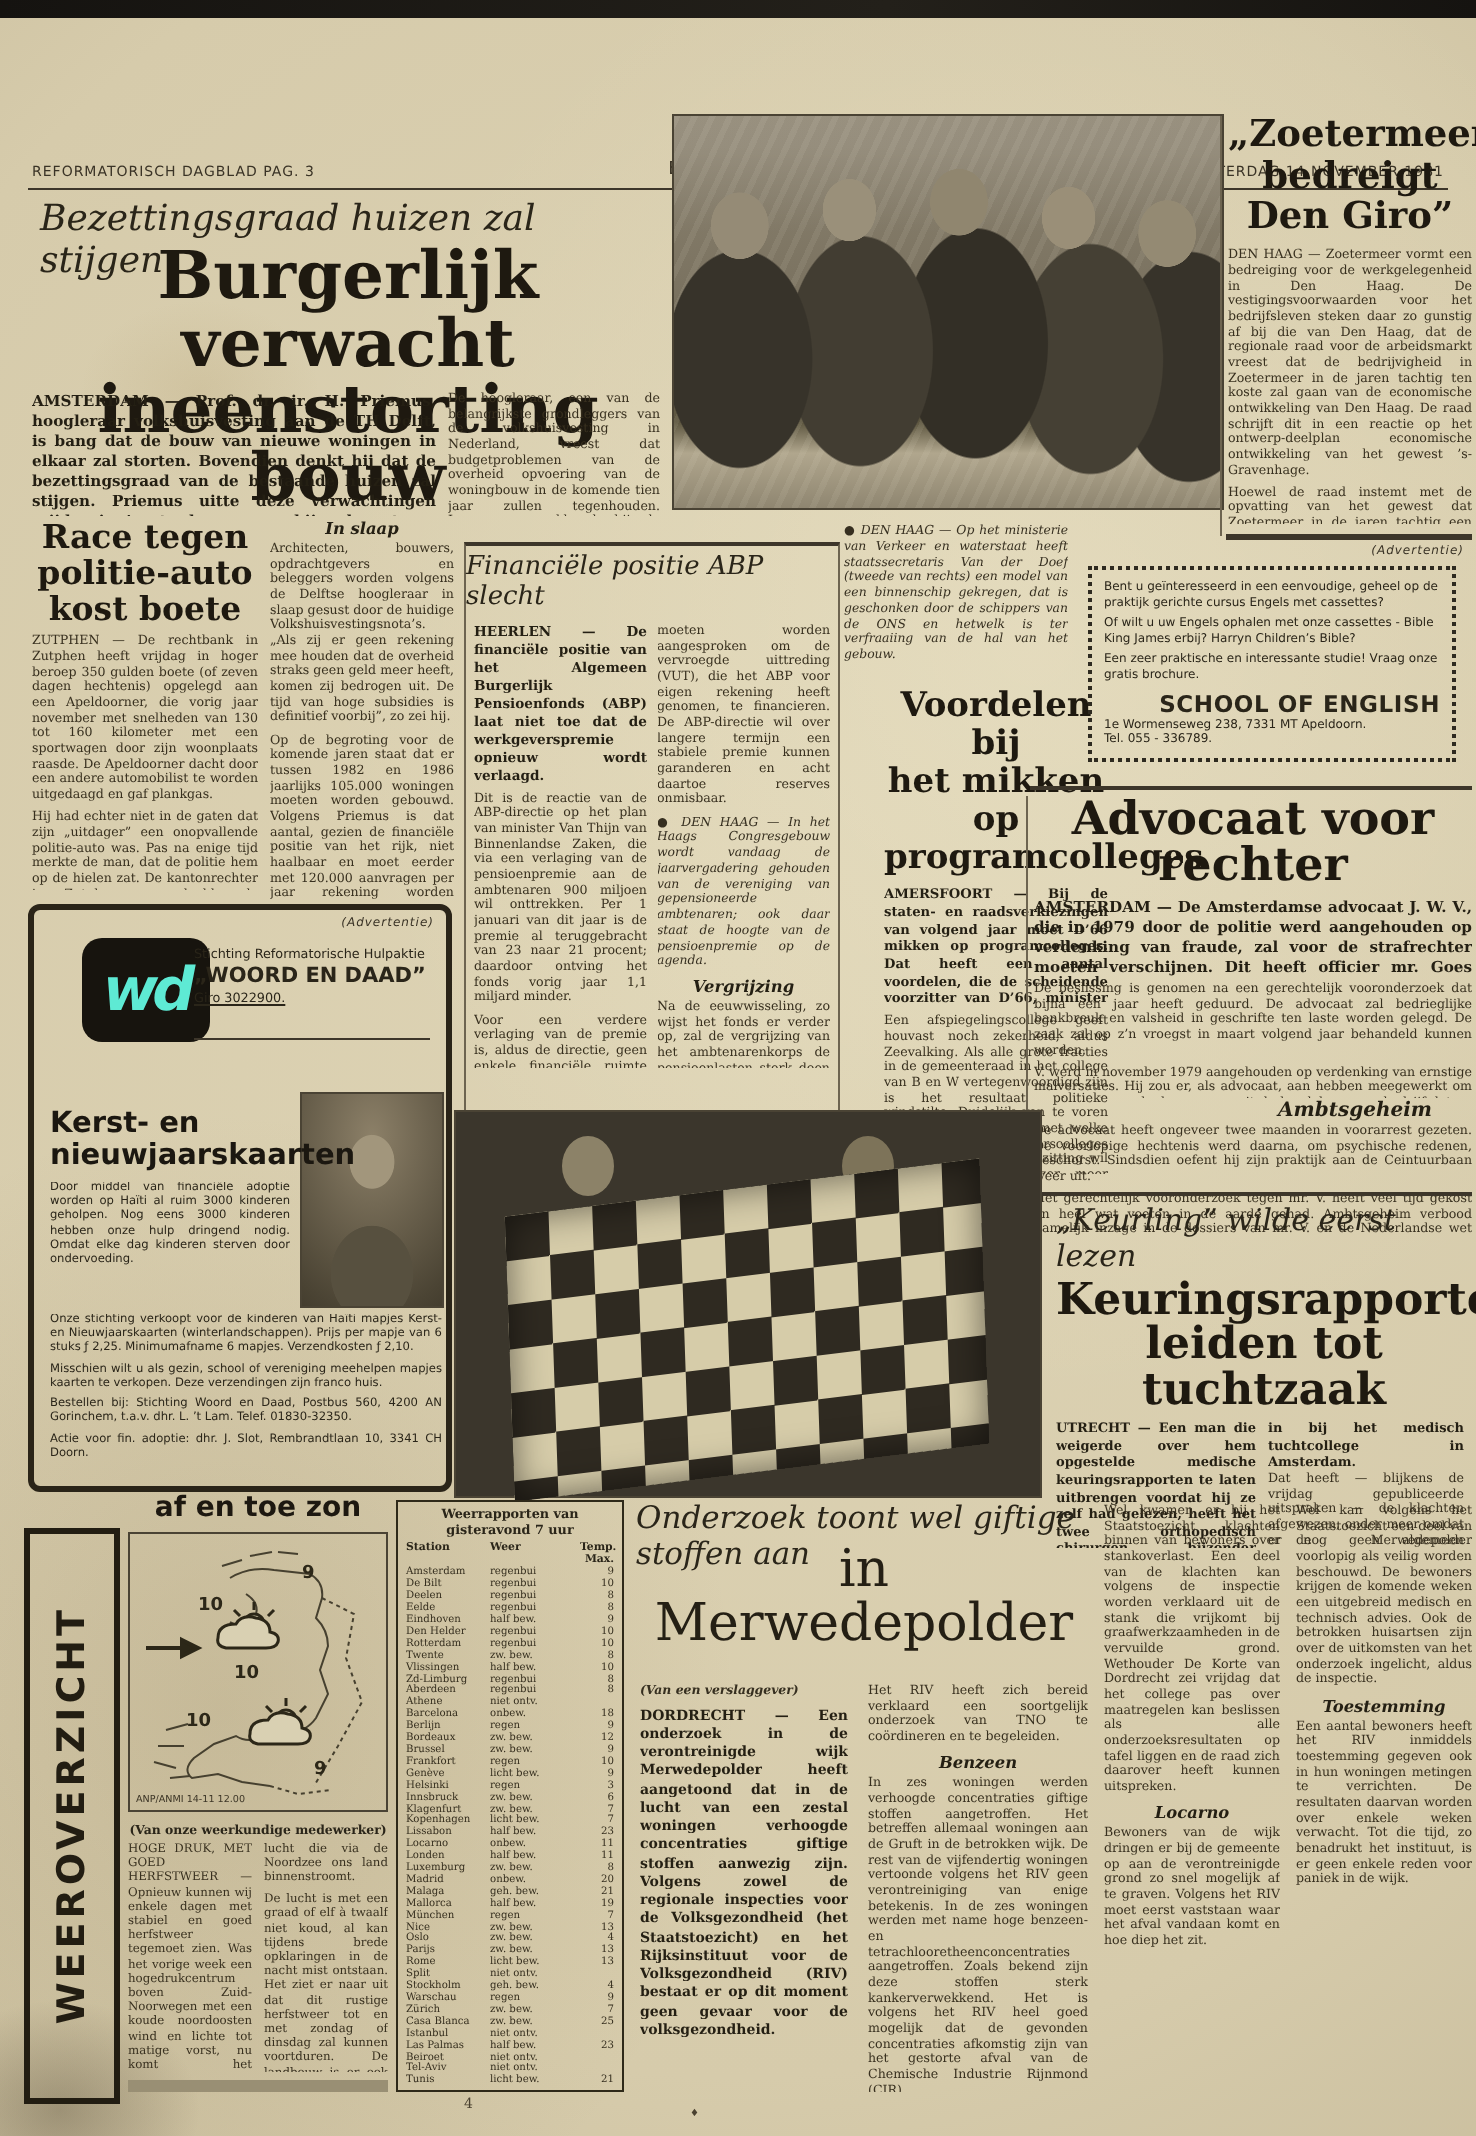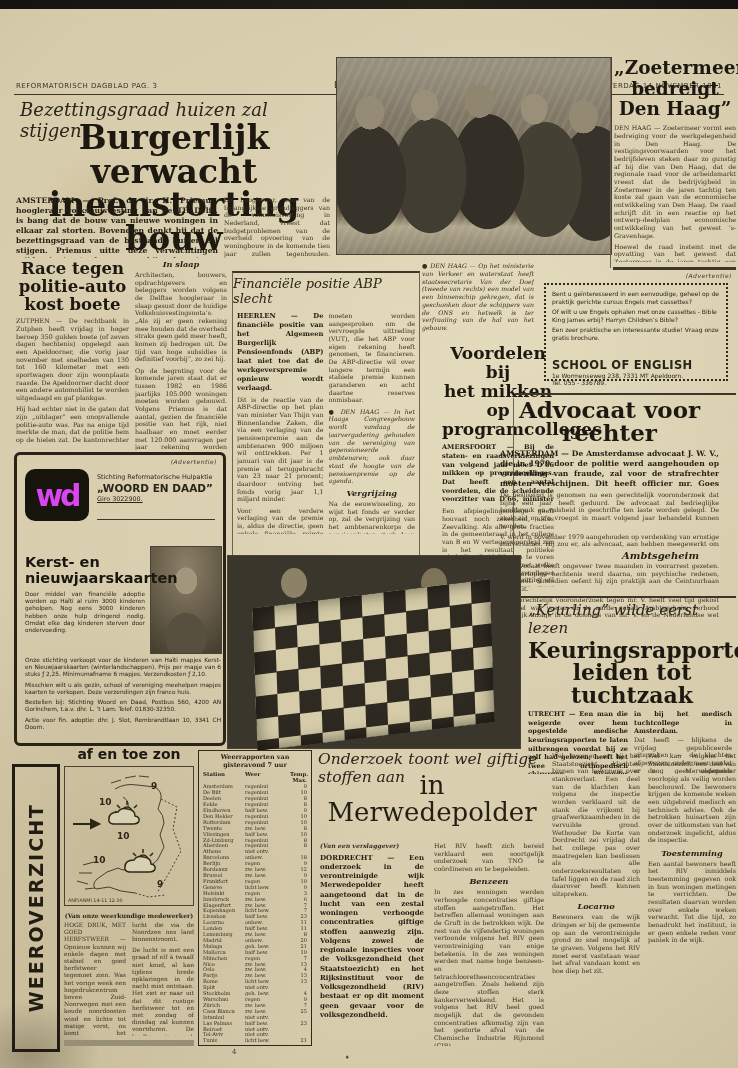--- a/index.html
+++ b/index.html
@@ -43,22 +43,22 @@
       radial-gradient(34px 40px at 50% 85%, #57503f 0 60%, transparent 61%),
       radial-gradient(120% 120% at 50% 20%, #8c8068 0%, #4b4434 70%, #332d21 100%);
       outline:1px solid #4a4334;}
   .quilt{background:#3b362c;outline:1px solid #4a4334;}
   .quilt .cloth{position:absolute;left:9%;top:20%;width:82%;height:74%;
       background:repeating-conic-gradient(#d6cca9 0 25%, #2f2a21 0 50%) 0 0/44px 44px;
       transform:rotate(-7deg) skewX(-5deg);box-shadow:0 0 18px rgba(0,0,0,.55) inset;}
   .quilt .head1,.quilt .head2{position:absolute;top:6%;width:26px;height:30px;border-radius:50%;background:#8c8268;}
   .quilt .head1{left:18%}.quilt .head2{left:66%;background:#7d7359;}
   .dotbox{border:2.5px dotted #2e2a20;}
-  .wd-logo{background:#17140e;color:#d946ef;border-radius:10px;display:flex;align-items:center;justify-content:center;
-      font-family:"DejaVu Sans",sans-serif;font-weight:bold;font-size:30px;letter-spacing:-3px;}
+  .wd-logo{background:#17140e;color:#5eead4;border-radius:10px;display:flex;align-items:center;justify-content:center;
+      font-family:"DejaVu Sans",sans-serif;font-weight:bold;font-style:italic;font-size:30px;letter-spacing:-3px;margin-left:16px;}
   .vert{writing-mode:vertical-rl;transform:rotate(180deg);font-family:"DejaVu Sans",sans-serif;font-weight:bold;
       font-size:19px;letter-spacing:2px;color:#221d12;}
   .wrow{display:grid;grid-template-columns:42px 1fr 15px;font-size:5.1px;line-height:1.16;color:#352e1e;}
   .wrow span:nth-child(3){text-align:right;}
   .thead{font-weight:bold;font-size:6.4px;text-align:center;line-height:1.2;}
   .tcols{display:grid;grid-template-columns:42px 1fr 17px;font-size:5.4px;font-weight:bold;margin:2px 0 1px;}
   .mark{font-size:7px;color:#4a4130;}
   .stain{position:absolute;border-radius:50%;pointer-events:none;}
 </style>
 </head>
@@ -143,43 +143,43 @@
     <div class="body-t clip" style="height:80px;margin-top:2px;">Een afspiegelingscollege geeft houvast noch zekerheid, aldus Zeevalking. Als alle grote fracties in de gemeenteraad in het college van B en W vertegenwoordigd zijn is het resultaat politieke windstilte. Duidelijk van te voren aangeven met wie en met welke partijen men in bestuurscolleges van de lagere overheid zitting wil nemen geeft de kiezer meer invloed, zo meende hij.</div>
   </div>
 
   <div class="vrule" style="left:610px;top:58px;height:210px;"></div>
   <div class="vrule" style="left:513px;top:398px;height:198px;"></div>
 
   <div class="abs" style="left:614px;top:58px;width:122px;height:208px;">
     <div class="hl" style="font-size:18.5px;line-height:1.12;">
       <div>„Zoetermeer</div>
       <div>bedreigt</div>
-      <div>Den Haag”</div>
+      <div>Den Giro”</div>
     </div>
     <div class="body-t clip" style="height:138px;margin-top:4px;">
       <p>DEN HAAG — Zoetermeer vormt een bedreiging voor de werkgelegenheid in Den Haag. De vestigingsvoorwaarden voor het bedrijfsleven steken daar zo gunstig af bij die van Den Haag, dat de regionale raad voor de arbeidsmarkt vreest dat de bedrijvigheid in Zoetermeer in de jaren tachtig ten koste zal gaan van de economische ontwikkeling van Den Haag. De raad schrijft dit in een reactie op het ontwerp-deelplan economische ontwikkeling van het gewest ’s-Gravenhage.</p>
       <p>Hoewel de raad instemt met de opvatting van het gewest dat Zoetermeer in de jaren tachtig een aanvullende functie moet vervullen en het verlies aan arbeidsplaatsen in de rest van het gebied moet compenseren, vindt hij dat er toch meer aandacht moet worden besteed aan verbeteringen in het produktieklimaat van Den Haag. Daartoe rekent de raad onder meer de bereikbaarheid van bedrijfsterreinen. Verder moeten de gemeentebesturen zodanige afspraken maken over de wering van bedrijven en kantoren, dat ook de oude stedelijke gebieden de nodige graantjes mee kunnen pikken.</p>
     </div>
   </div>
   <div class="rule" style="left:613px;top:267px;width:123px;height:3px;"></div>
 
   <div class="abs sans" style="left:540px;top:272px;width:196px;height:118px;">
     <div class="hdr" style="position:absolute;right:4px;top:0;font-style:italic;font-size:6px;">(Advertentie)</div>
     <div class="dotbox abs" style="left:4px;top:11px;width:184px;height:98px;padding:5px 6px;box-sizing:border-box;">
       <div style="font-size:6px;line-height:1.25;">Bent u geïnteresseerd in een eenvoudige, geheel op de praktijk gerichte cursus Engels met cassettes?</div>
       <div style="font-size:6px;line-height:1.25;margin-top:3px;">Of wilt u uw Engels ophalen met onze cassettes - Bible King James erbij? Harryn Children’s Bible?</div>
       <div style="font-size:6px;line-height:1.25;margin-top:3px;">Een zeer praktische en interessante studie! Vraag onze gratis brochure.</div>
-      <div style="font-weight:bold;font-size:11.5px;margin-top:17px;letter-spacing:.3px;">SCHOOL OF ENGLISH</div>
+      <div style="font-weight:bold;font-size:11.5px;margin-top:4px;letter-spacing:.3px;text-align:right;">SCHOOL OF ENGLISH</div>
       <div style="font-size:6px;">1e Wormenseweg 238, 7331 MT Apeldoorn.</div>
       <div style="font-size:6px;">Tel. 055 - 336789.</div>
     </div>
   </div>
 
   <div class="rule" style="left:515px;top:393px;width:221px;height:2px;"></div>
-  <div class="abs" style="left:500px;top:398px;width:219px;height:196px;">
+  <div class="abs" style="left:517px;top:398px;width:219px;height:196px;">
     <div class="hl" style="font-size:23px;">Advocaat voor rechter</div>
     <div class="lead-t clip" style="height:40px;margin-top:4px;">AMSTERDAM — De Amsterdamse advocaat J. W. V., die in 1979 door de politie werd aangehouden op verdenking van fraude, zal voor de strafrechter moeten verschijnen. Dit heeft officier mr. Goes vrijdag meegedeeld.</div>
     <div class="body-t clip" style="height:58px;margin-top:2px;">
       <p>De beslissing is genomen na een gerechtelijk vooronderzoek dat bijna een jaar heeft geduurd. De advocaat zal bedrieglijke bankbreuk en valsheid in geschrifte ten laste worden gelegd. De zaak zal op z’n vroegst in maart volgend jaar behandeld kunnen worden.</p>
       <p>V. werd in november 1979 aangehouden op verdenking van ernstige malversaties. Hij zou er, als advocaat, aan hebben meegewerkt om goederen te verdonkeremanen uit de boedel van een bedrijf dat op het punt stond failliet te gaan. Ook wordt hij ervan verdacht betrokken te zijn geweest bij gesjoemel met diverse obscure BV-tjes.</p>
     </div>
     <div class="sub" style="text-align:right;padding-right:20px;font-size:10px;margin:1px 0;">Ambtsgeheim</div>
     <div class="body-t clip" style="height:56px;">
       <p>De advocaat heeft ongeveer twee maanden in voorarrest gezeten. De voorlopige hechtenis werd daarna, om psychische redenen, geschorst. Sindsdien oefent hij zijn praktijk aan de Ceintuurbaan weer uit.</p>
       <p>Het gerechtelijk vooronderzoek tegen mr. V. heeft veel tijd gekost en heel wat voeten in de aarde gehad. Ambtsgeheim verbood namelijk inzage in de dossiers van mr. V. en de Nederlandse wet kent geen bepaling die de autoriteiten voorschrijft hoe zij dan wel bewijsmateriaal mogen verzamelen tegen een advocaat die van strafbare feiten wordt verdacht.</p>

